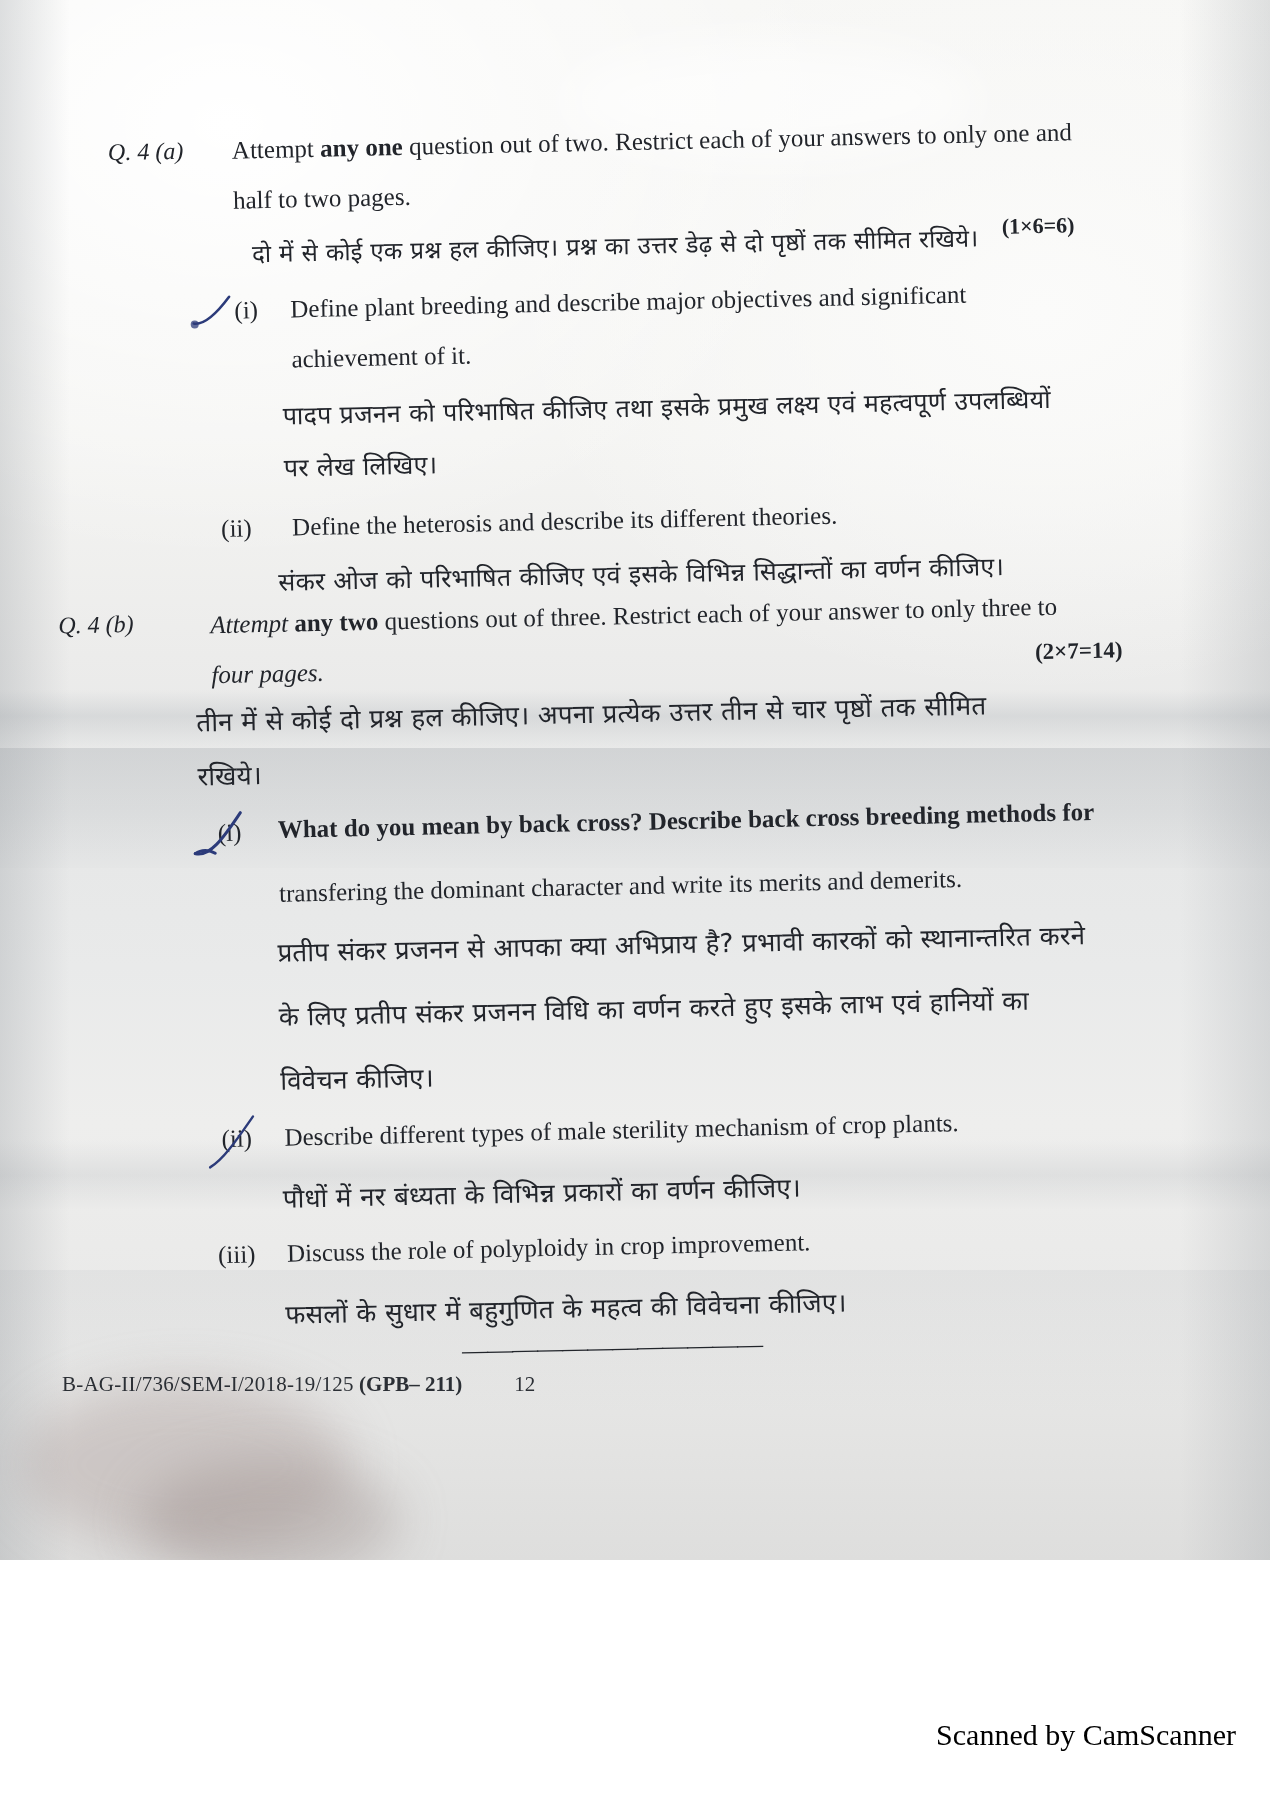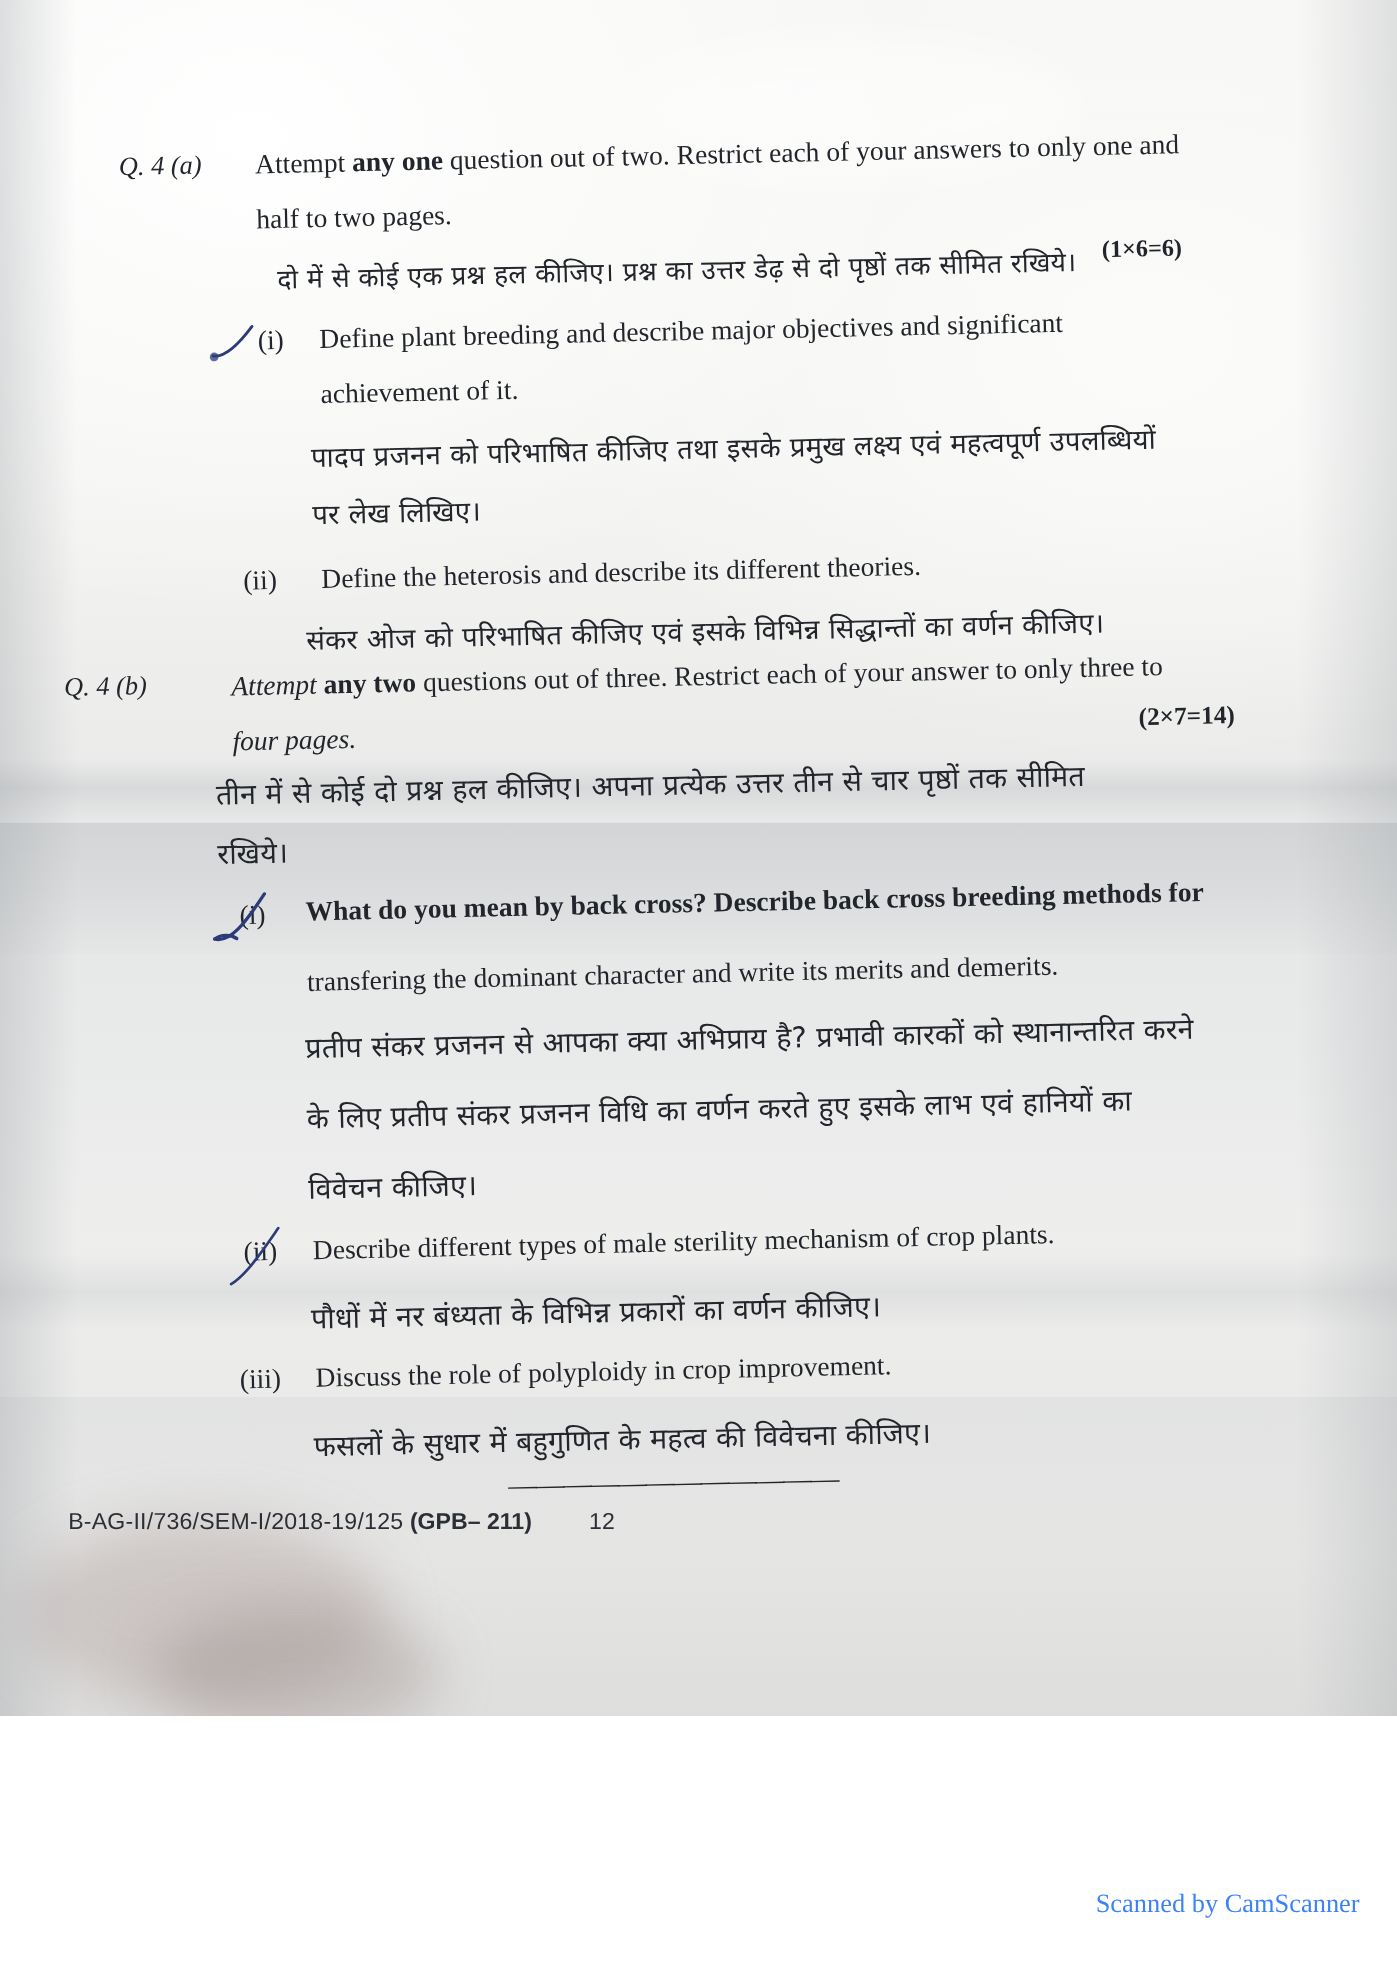--- a/index.html
+++ b/index.html
@@ -84,36 +84,36 @@
   .pen {
     position: absolute;
     pointer-events: none;
   }
 
   
   #footer-line {
     position: absolute;
     left: 62px;
     top: 1372px;
-    font-family: Liberation Sans, sans-serif;
+    font-family: Liberation Serif, serif;
     font-size: 21px;
     color: #2b2f35;
     white-space: nowrap;
   }
   #footer-line .code { letter-spacing: 0.2px; }
   #footer-line .paper { font-weight: bold; }
   #footer-line .pageno { display: inline-block; margin-left: 52px; font-weight: normal; }
 
   #camscanner {
     position: absolute;
     right: 34px;
     top: 1718px;
     font-family: "Liberation Serif", serif;
-    font-size: 24px;
-    color: #3b82f6;
+    font-size: 30px;
+    color: #000000;
     white-space: nowrap;
   }
 </style>
 </head>
 <body>
 
 <div id="scan-page">
   <div class="blob b3"></div>
   <div class="crease c1"></div>
   <div class="crease c2"></div>

